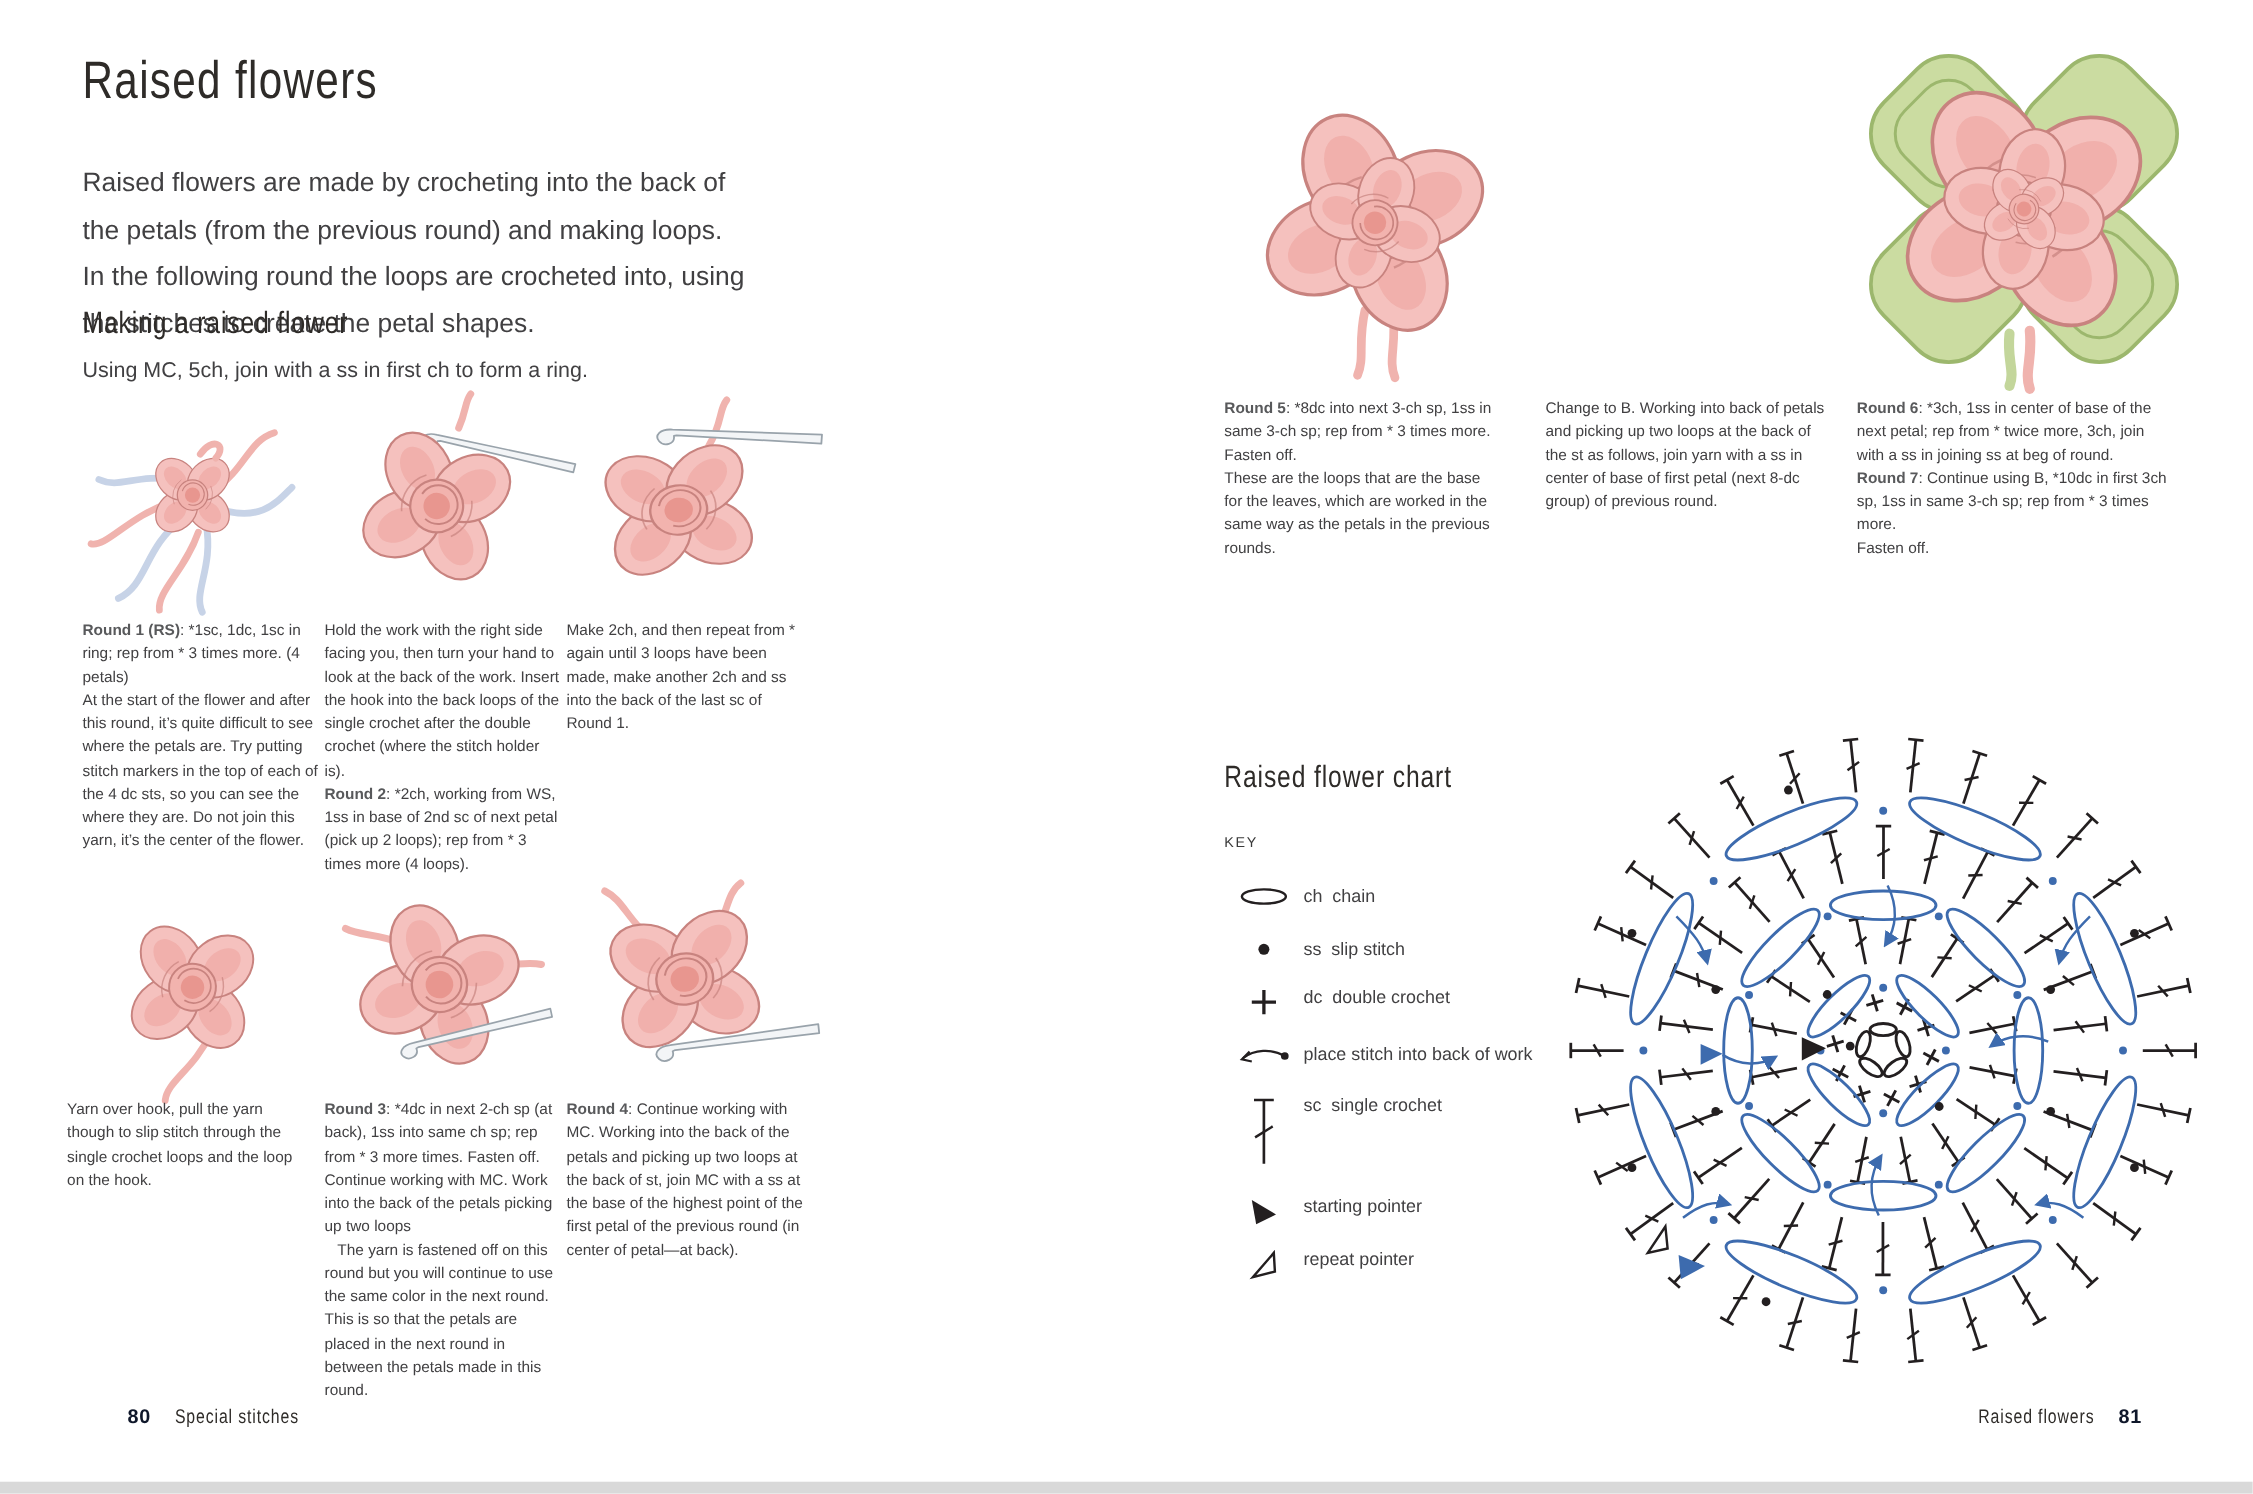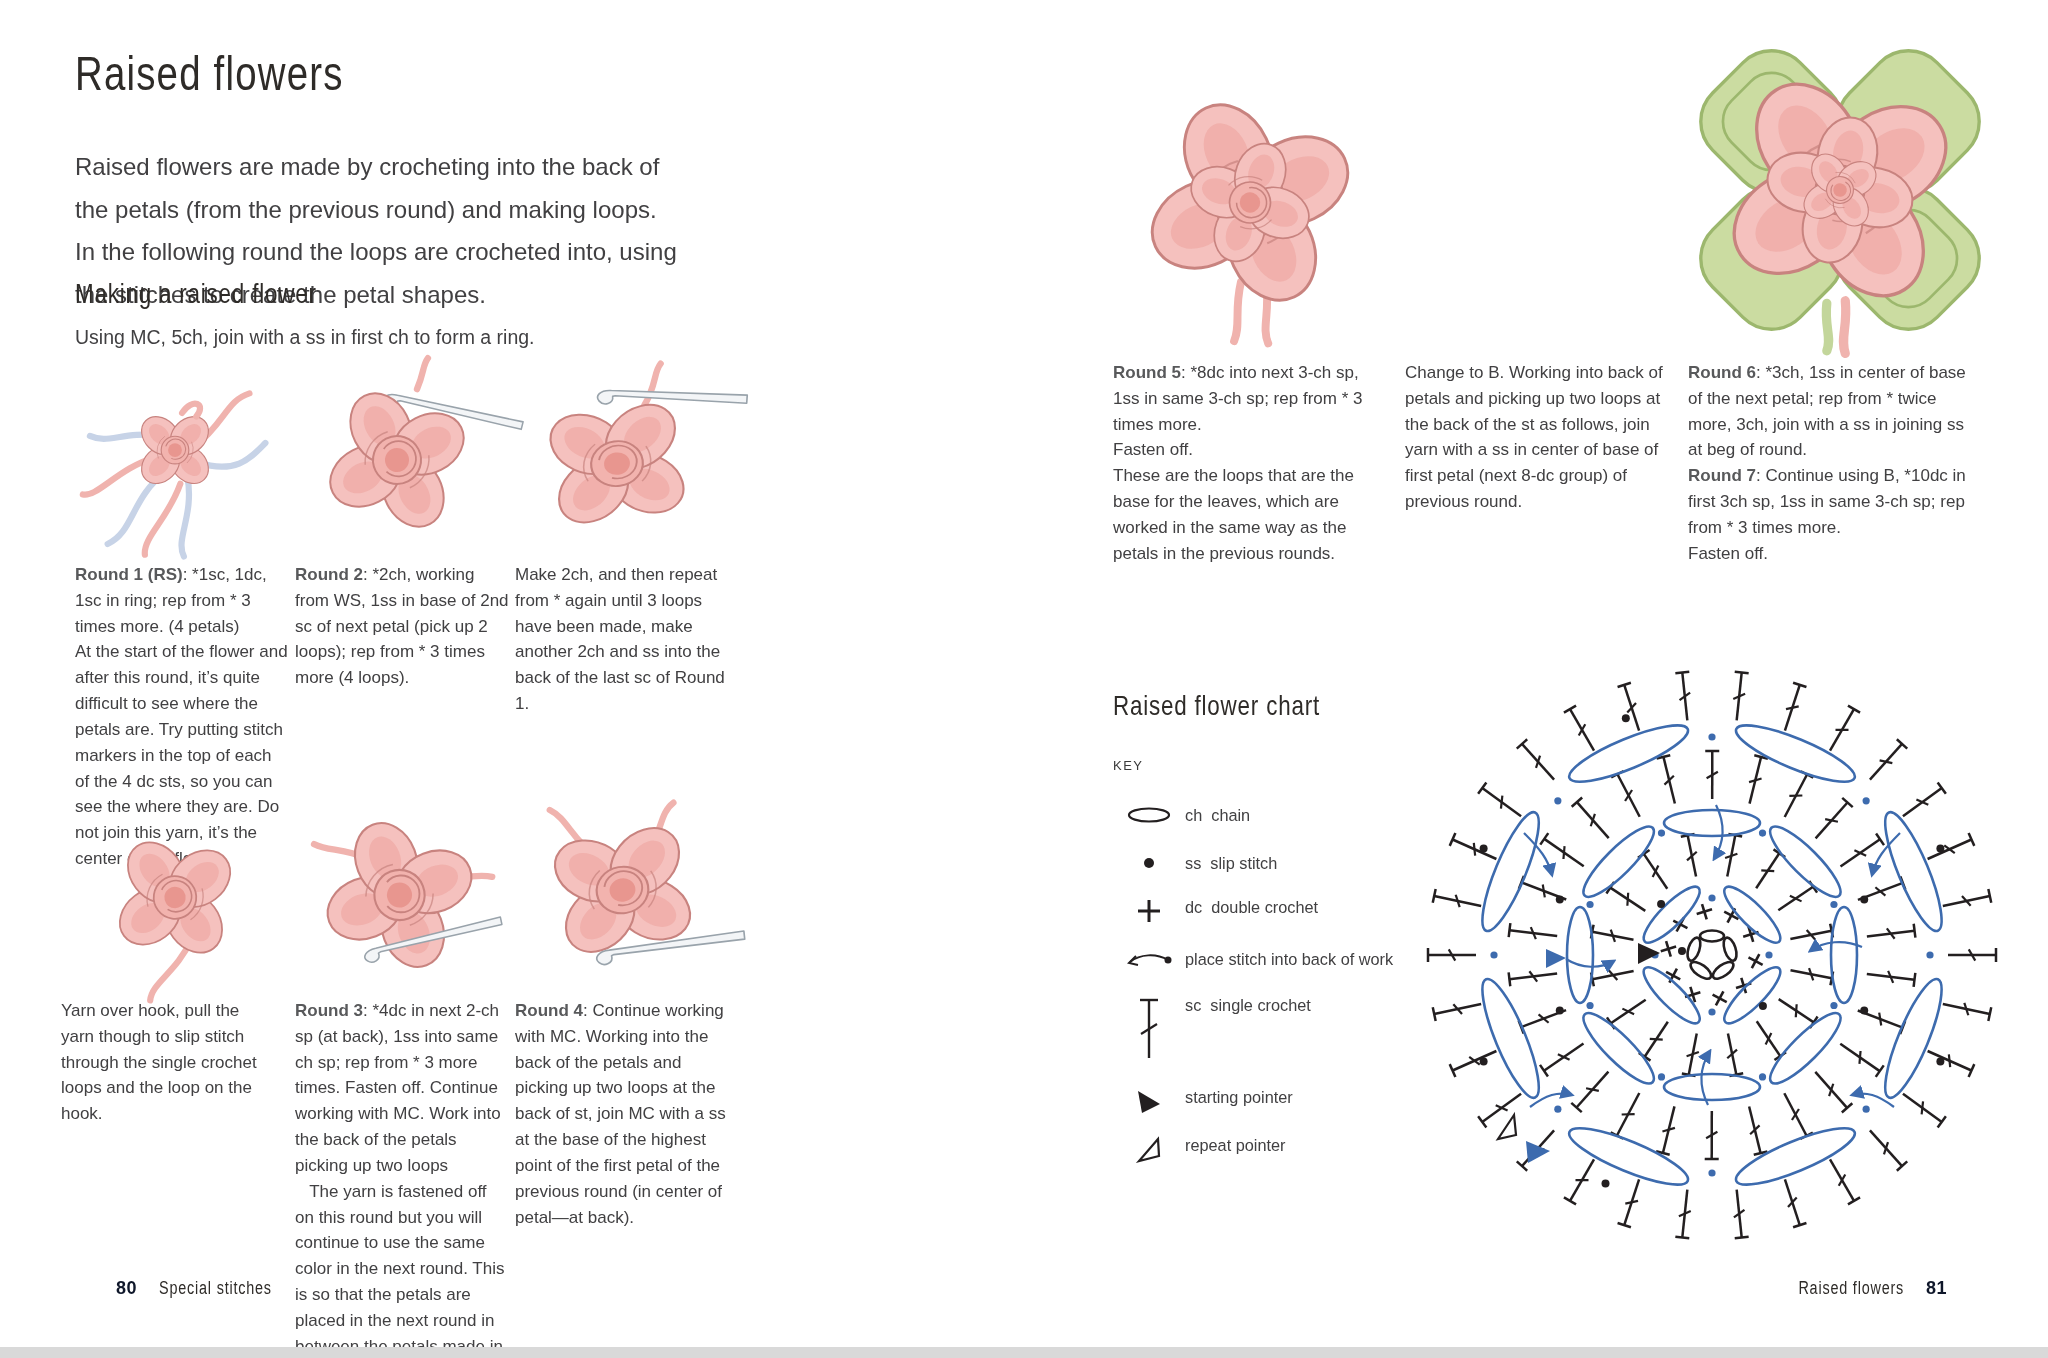--- a/index.html
+++ b/index.html
@@ -9,21 +9,21 @@
   }
   .abs{position:absolute}
   .hand{
     font-family:"Liberation Sans",sans-serif;font-weight:500;color:#2e2b28;
     transform:scaleX(.8);transform-origin:left center;white-space:nowrap;letter-spacing:1px;
   }
   .page-title{font-size:48px;letter-spacing:1.5px}
   .section-h{font-size:28px}
   .intro{font-size:24px;line-height:1.78;color:#414042}
   .sub{font-size:19.5px;color:#414042}
-  .cap{font-size:17px;line-height:1.52;white-space:pre-wrap}
+  .cap{font-size:14px;line-height:1.52;white-space:pre-wrap}
   .cap b{color:#58595b;font-weight:bold}
   .keytitle{font-size:13px;letter-spacing:1.5px;color:#3a3a3a}
   .keyrow{display:flex;align-items:flex-start}
   .keysym{width:72px;display:flex;justify-content:center;align-items:center;flex:0 0 72px}
   .keylabel{font-size:16.3px;color:#414042;white-space:pre}
   .footer{font-size:18px;color:#3a3a3a;font-weight:500;letter-spacing:.5px}
   .footer .pg{font-weight:700;margin:0 16px;color:#0f172a}
   .bottom-bar{left:0;bottom:0;width:2048px;height:11px;background:#d9d9d9}
   svg.ill{position:absolute;overflow:visible}
   .pink-strand{fill:none;stroke:#f0b3ae;stroke-width:7;stroke-linecap:round}
@@ -88,21 +88,22 @@
   <use href="#flower-shape" transform="rotate(18) scale(.88)"></use>
 </svg>
 <svg class="ill" viewBox="-110 -110 220 220" style="left:512px;top:360px;width:210px;height:200px">
   <path class="pink-strand" d="M30,-60 C44,-84 40,-96 48,-106"></path>
   <use href="#hook-shape" transform="translate(-26,-76) rotate(4) scale(.9)"></use>
   <use href="#flower-shape" transform="translate(0,4) rotate(-8) scale(.95,.82)"></use>
 </svg>
 
 <div class="abs cap" style="left:75px;top:562px;width:215px"><b>Round 1 (RS)</b><span>: *1sc, 1dc, 1sc in ring; rep from * 3 times more. (4 petals)
 At the start of the flower and after this round, it’s quite difficult to see where the petals are. Try putting stitch markers in the top of each of the 4 dc sts, so you can see the where they are. Do not join this yarn, it’s the center of the flower.</span></div>
-<div class="abs cap" style="left:295px;top:562px;width:215px"><b>Round 2</b><span>: *2ch, working from WS, 1ss in base of 2nd sc of next petal (pick up 2 loops); rep from * 3 times more (4 loops).</span></div>
+<div class="abs cap" style="left:295px;top:562px;width:215px"><span>Hold the work with the right side facing you, then turn your hand to look at the back of the work. Insert the hook into the back loops of the single crochet after the double crochet (where the stitch holder is).
+</span><b>Round 2</b><span>: *2ch, working from WS, 1ss in base of 2nd sc of next petal (pick up 2 loops); rep from * 3 times more (4 loops).</span></div>
 <div class="abs cap" style="left:515px;top:562px;width:215px"><span>Make 2ch, and then repeat from * again until 3 loops have been made, make another 2ch and ss into the back of the last sc of Round 1.</span></div>
 
 <svg class="ill" viewBox="-110 -110 220 220" style="left:70px;top:800px;width:210px;height:195px">
   <path class="pink-strand" d="M18,48 C2,84 -26,96 -28,116"></path>
   <use href="#flower-shape" transform="rotate(8) scale(.8)"></use>
 </svg>
 <svg class="ill" viewBox="-110 -110 220 220" style="left:292px;top:795px;width:215px;height:200px">
   <path class="pink-strand" d="M-34,-40 C-64,-52 -78,-48 -94,-56"></path>
   <path class="pink-strand" d="M40,-22 C72,-16 84,-24 102,-20"></path>
   <use href="#flower-shape" transform="rotate(24) scale(.92)"></use>

